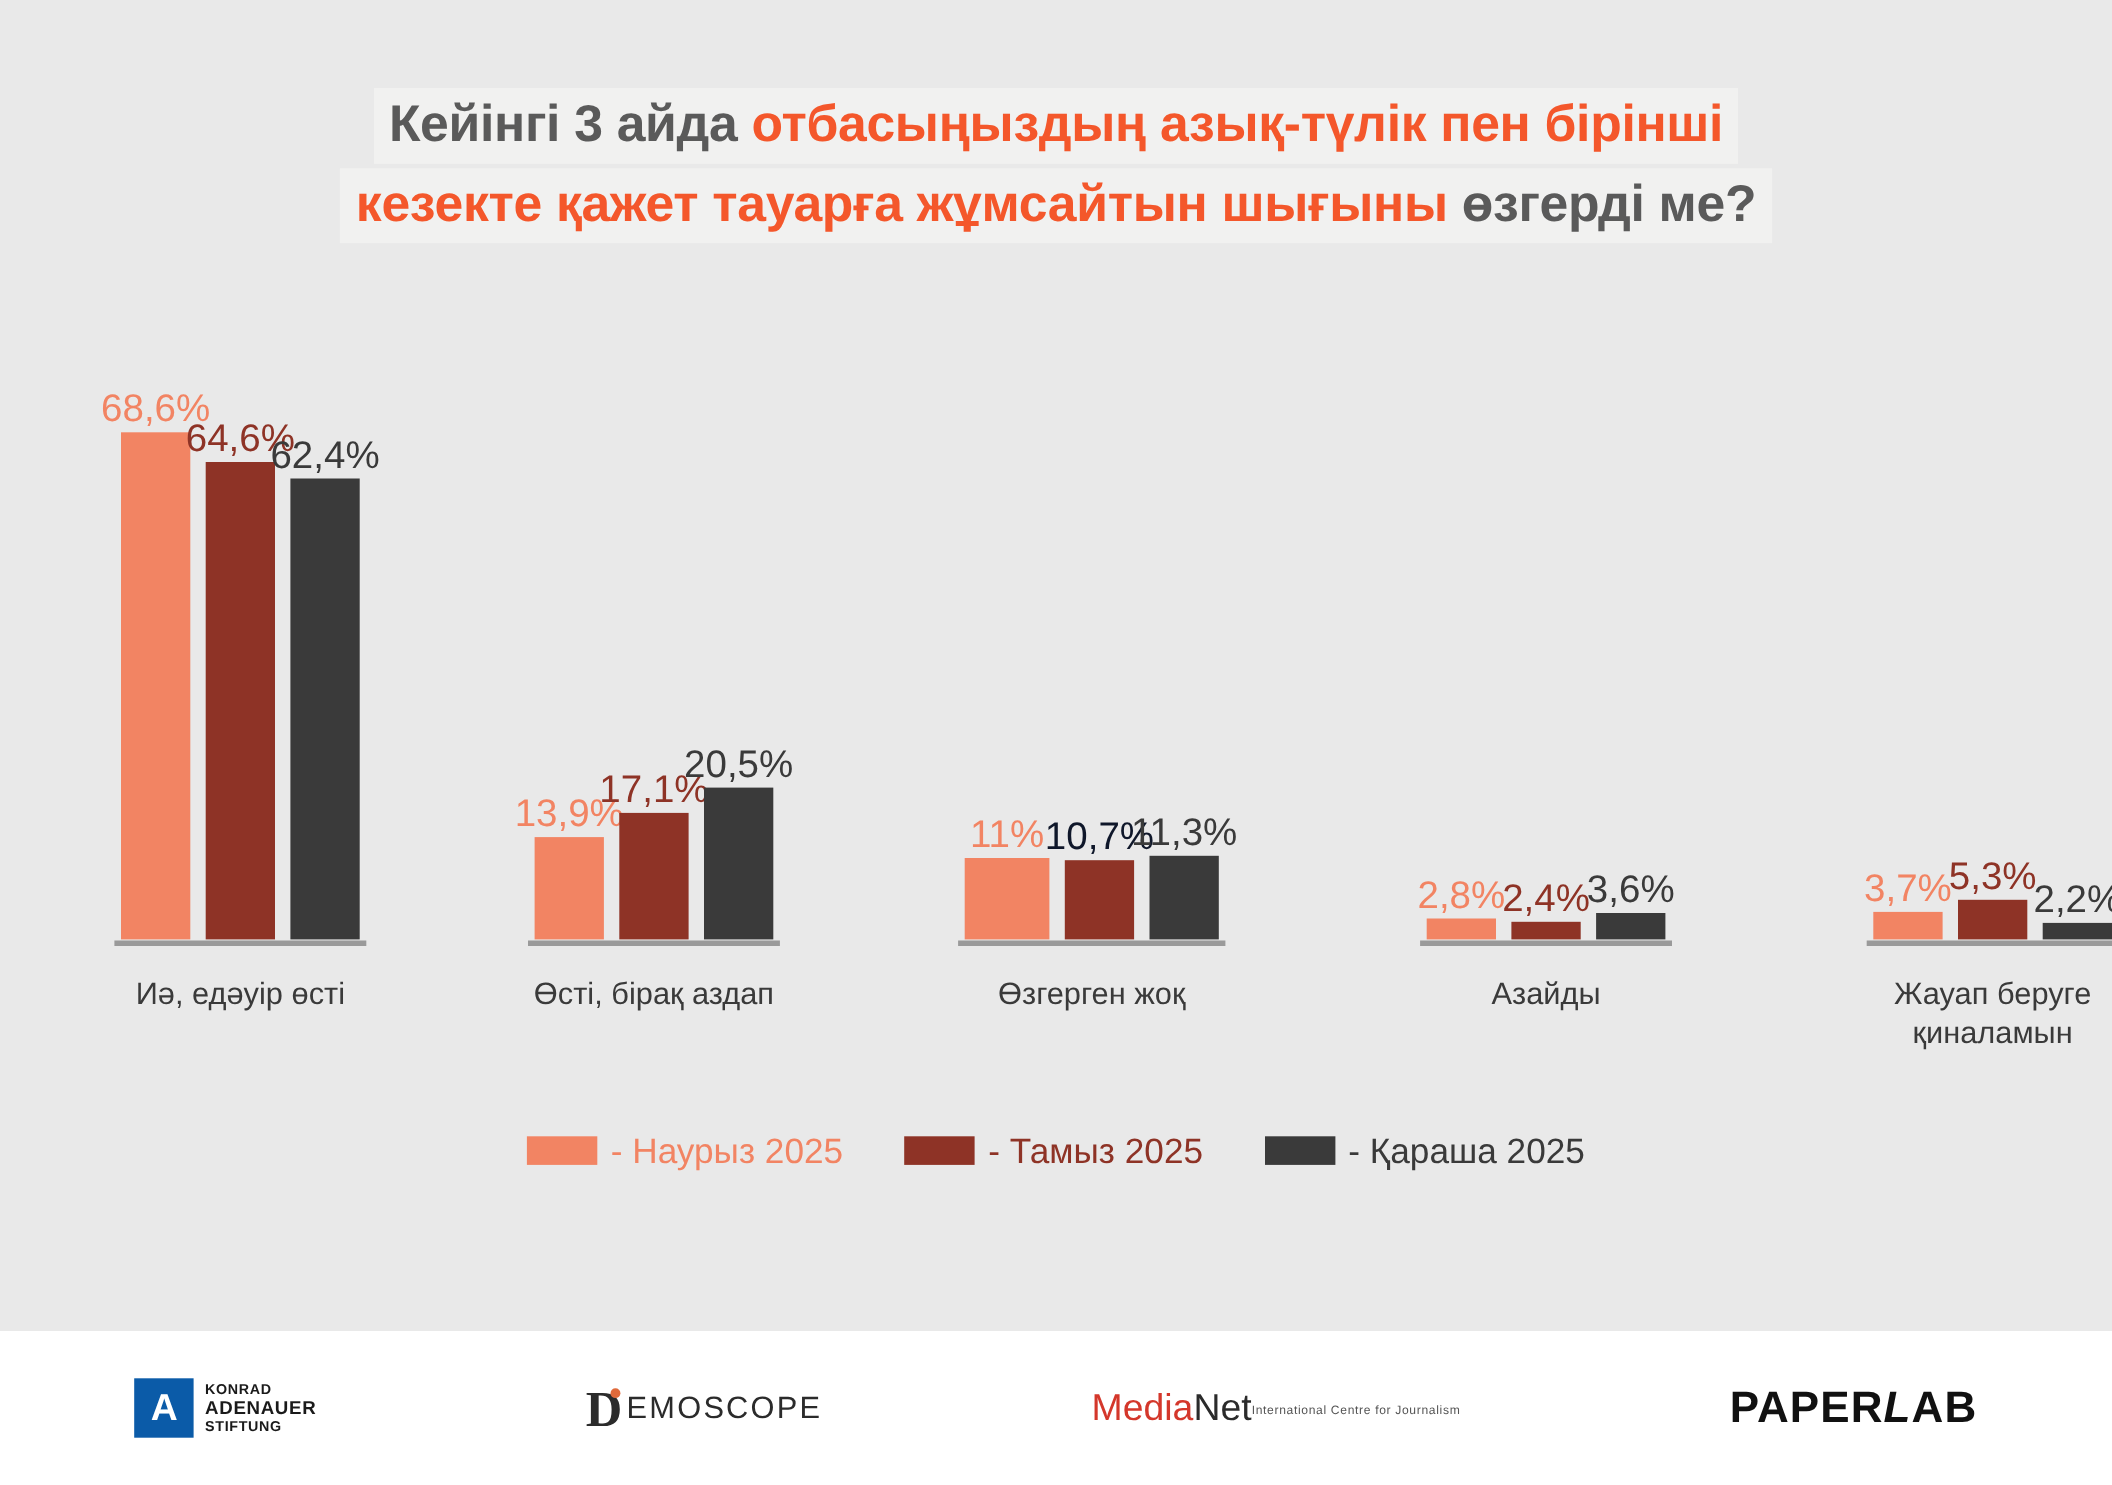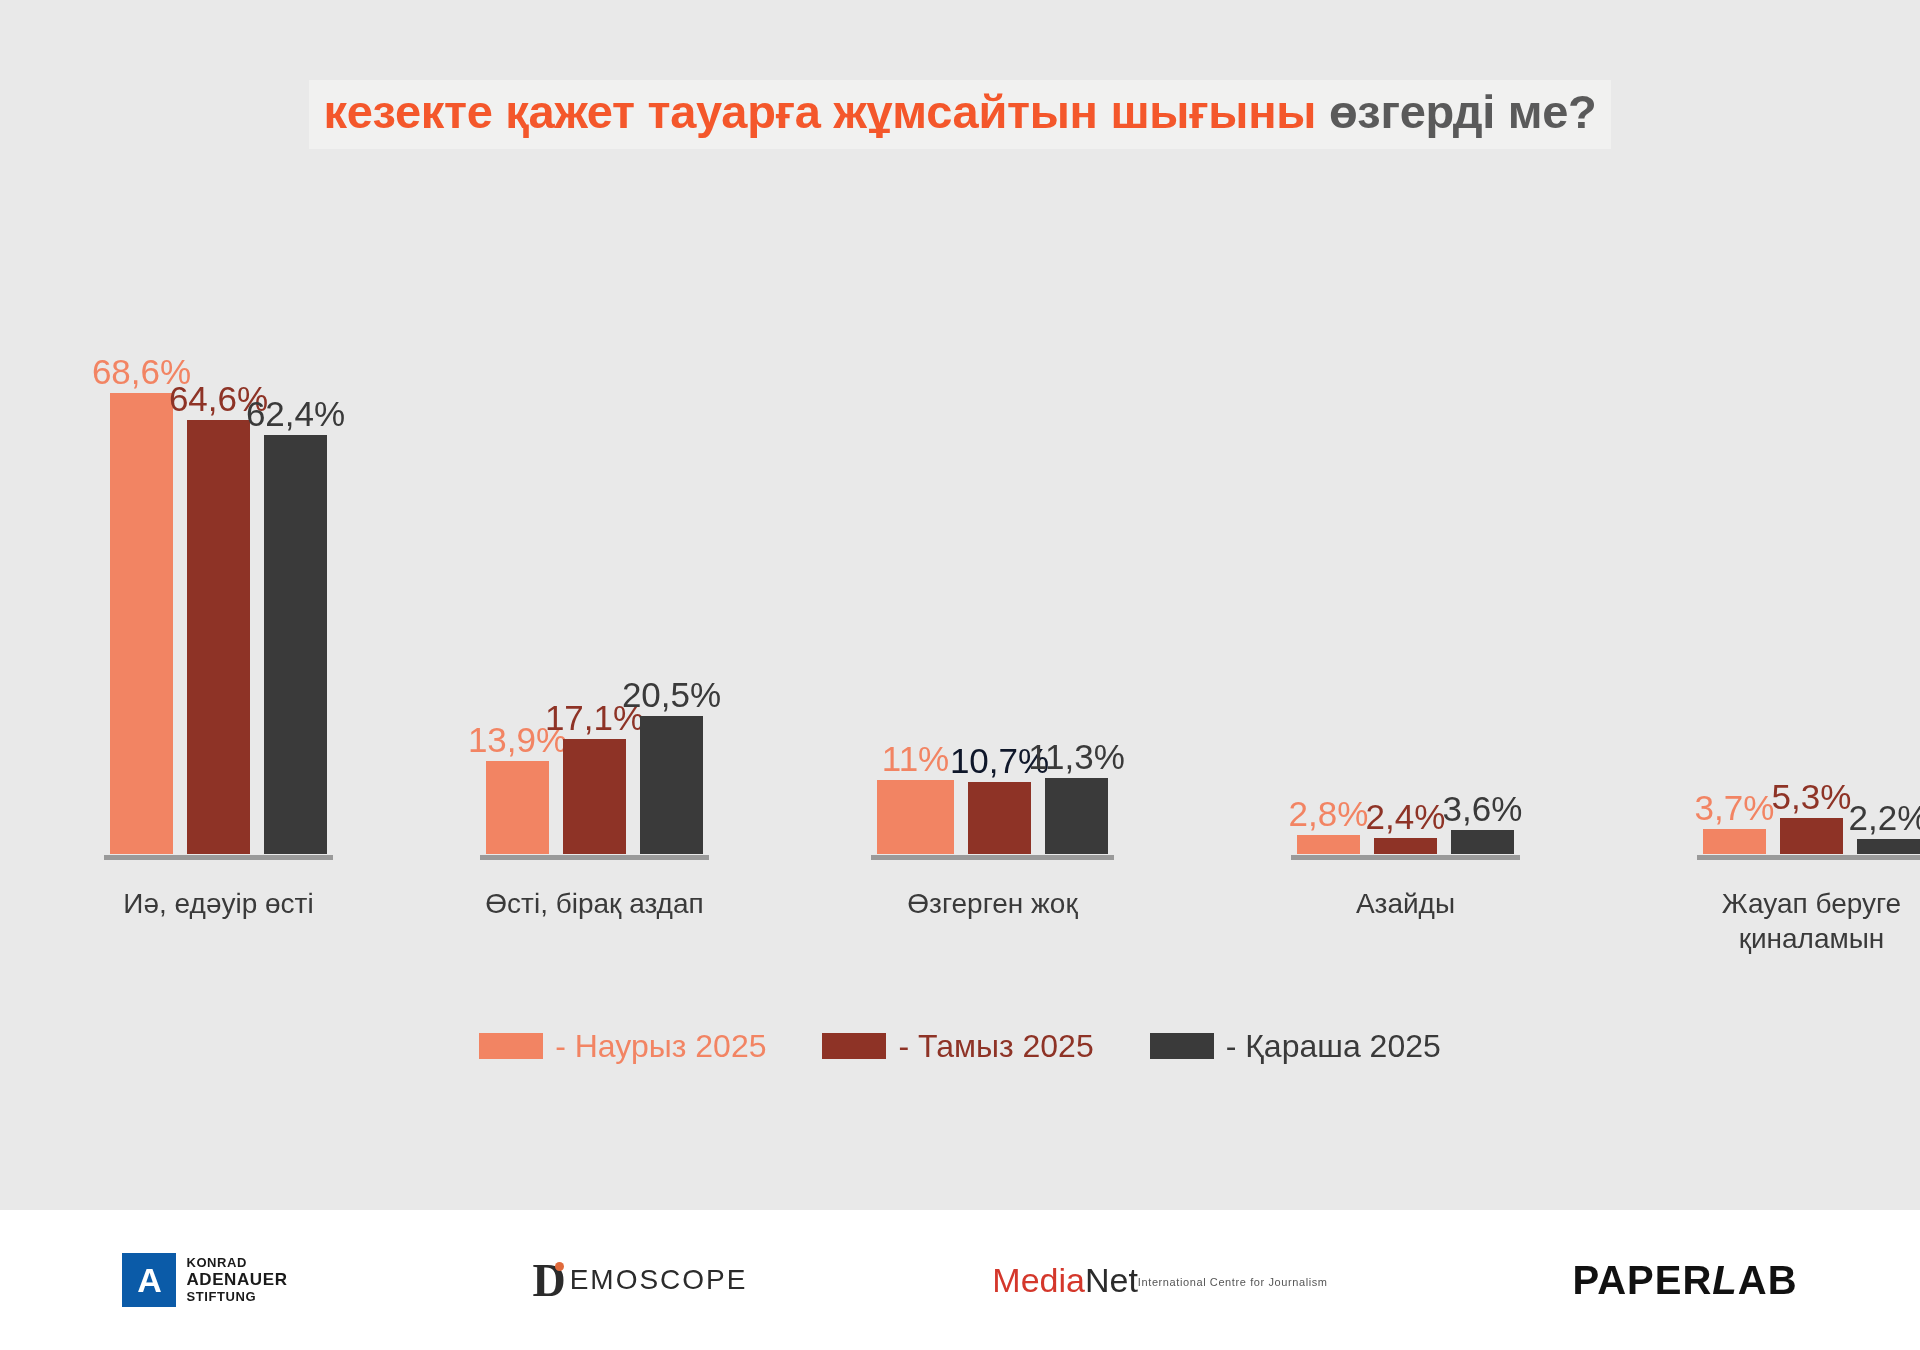--- a/index.html
+++ b/index.html
@@ -174,20 +174,25 @@
   .plab{
     font-size:40px;font-weight:bold;letter-spacing:1px;color:#111;
   }
   .plab i{font-style:italic;}
 </style>
 </head>
 <body>
 
 <div id="title-block">
   <div class="title-row">
+    <span class="title-line" id="title-line-1">
+      <span class="t-gray">Кейінгі 3 айда </span><span class="t-orange">отбасыңыздың азық-түлік пен бірінші</span>
+    </span>
+  </div>
+  <div class="title-row">
     <span class="title-line" id="title-line-2">
       <span class="t-orange">кезекте қажет тауарға жұмсайтын шығыны </span><span class="t-gray">өзгерді ме?</span>
     </span>
   </div>
 </div>
 
 <div id="chart">
   <div id="plot">
       <div class="group" style="margin-left: 0px;">
         <div class="bars">

